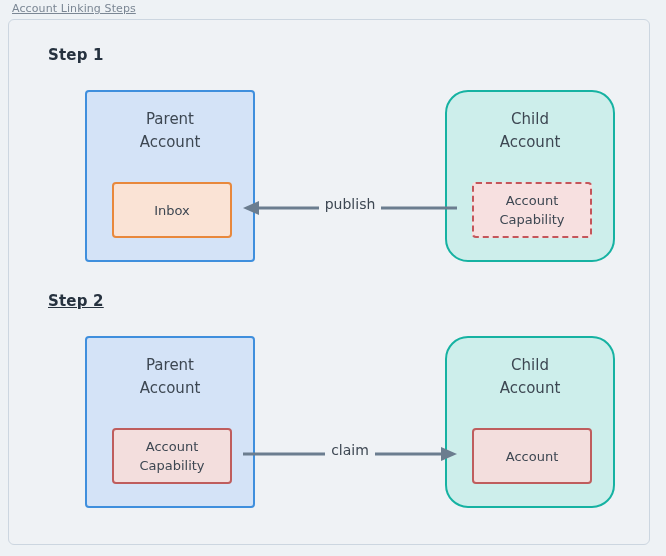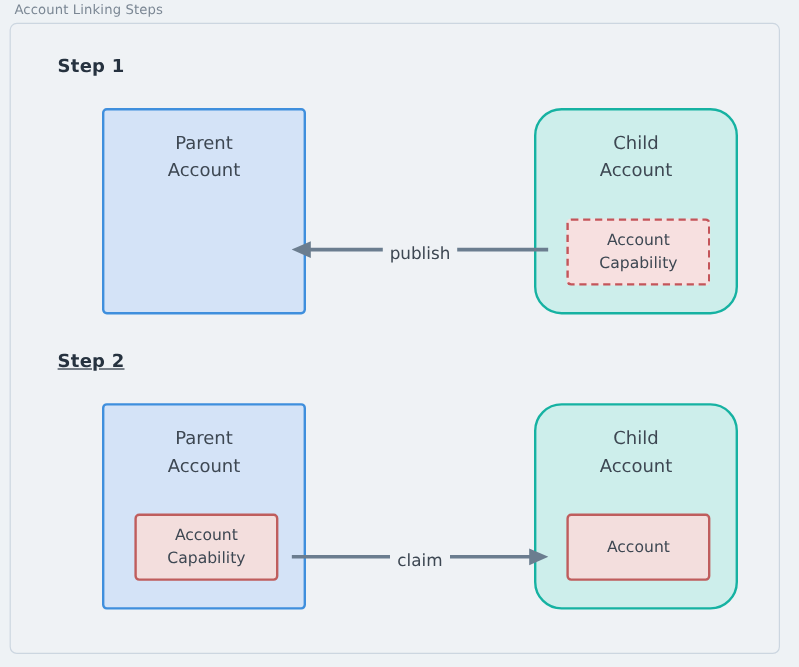--- a/index.html
+++ b/index.html
@@ -17,20 +17,21 @@
 
   
   #diagram-title {
     position: absolute;
     left: 12px;
     top: 2px;
     font-size: 11px;
     color: #7b8794;
     letter-spacing: .1px;
     white-space: nowrap;
+    text-decoration: underline;
   }
   #diagram-frame {
     position: absolute;
     left: 8px;
     top: 19px;
     width: 642px;
     height: 526px;
     box-sizing: border-box;
     border: 1.5px solid #ccd6e0;
     border-radius: 6px;
@@ -120,25 +121,25 @@
     top: 90px;
     width: 120px;
     height: 56px;
   }
 
   
   .arrow-row {
     position: absolute;
     height: 24px;
     display: flex;
-    align-items: flex-end;
+    align-items: flex-start;
     justify-content: center;
   }
   #arrow-publish { left: 243px; top: 196px; width: 214px; }
-  #arrow-claim   { left: 243px; top: 452px; width: 214px; }
+  #arrow-claim   { left: 243px; top: 442px; width: 214px; }
   .arrow-svg {
     position: absolute;
     left: 0;
     top: 0;
   }
   .arrow-label {
     position: relative;
     background: #eff2f5;
     padding: 0 6px;
     font-size: 14px;
@@ -152,20 +153,21 @@
 
 <div id="diagram-title">Account Linking Steps</div>
 
 <div id="diagram-frame"></div>
 
 <div class="step-label" id="step-1-label">Step 1</div>
 
 <div class="account-box parent-box" id="parent-account-step1">
   <div class="account-title">Parent
 Account</div>
+  <div class="resource-box res-inbox inner-pos">Inbox</div>
 </div>
 
 <div class="account-box child-box" id="child-account-step1">
   <div class="account-title">Child
 Account</div>
   <div class="resource-box res-capability-dashed inner-pos">Account
 Capability</div>
 </div>
 
 <div class="arrow-row" id="arrow-publish">

